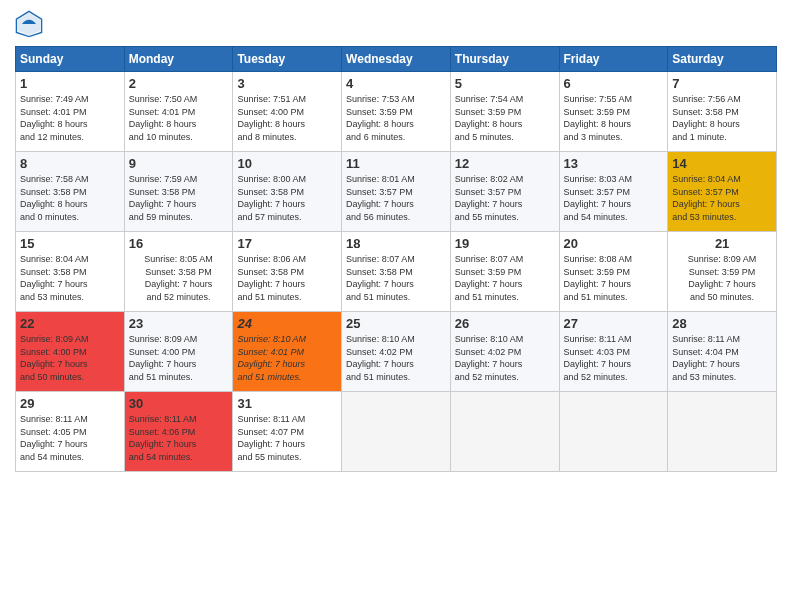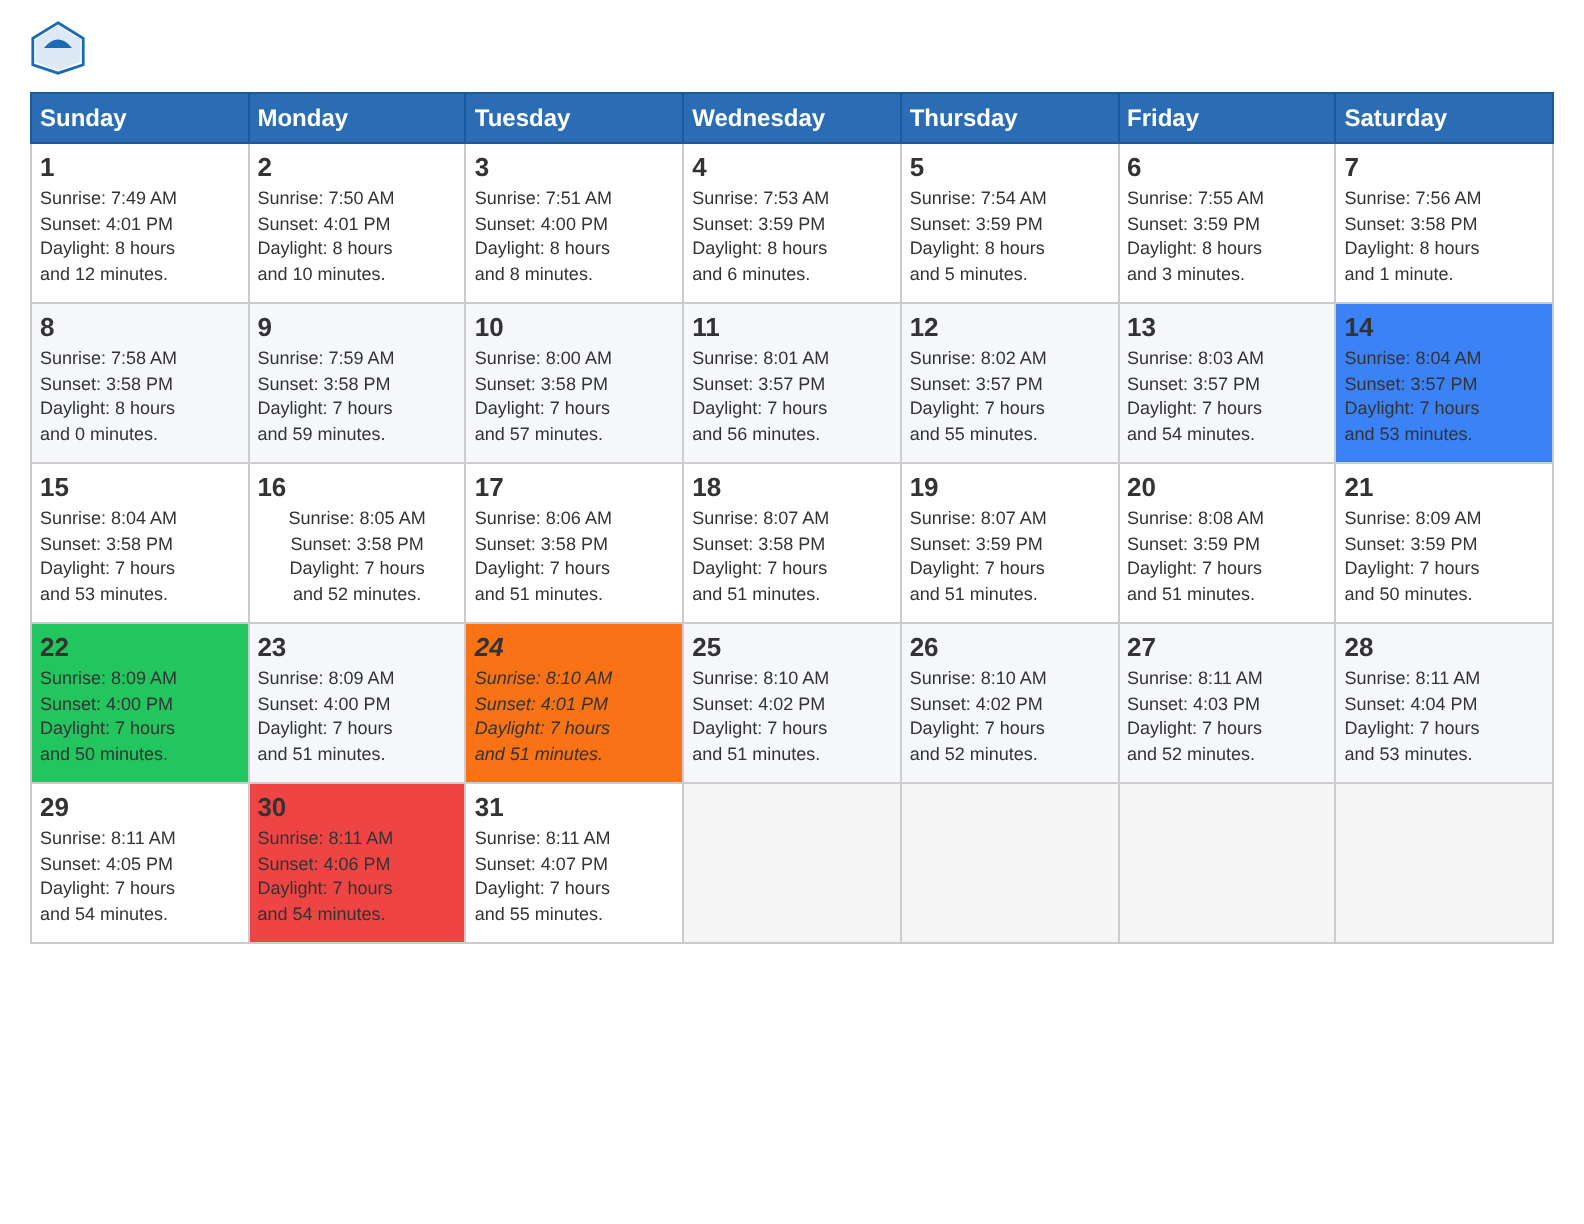--- a/index.html
+++ b/index.html
@@ -229,21 +229,21 @@
 Daylight: 7 hours
 and 55 minutes.</div>
           </td>
           <td style="background: rgb(245, 247, 250);">
             <span class="day-num">13</span>
             <div class="day-info" style="white-space: pre-line;">Sunrise: 8:03 AM
 Sunset: 3:57 PM
 Daylight: 7 hours
 and 54 minutes.</div>
           </td>
-          <td style="background: #3b82f6;">
+          <td style="background: #eab308;">
             <span class="day-num">14</span>
             <div class="day-info" style="white-space: pre-line;">Sunrise: 8:04 AM
 Sunset: 3:57 PM
 Daylight: 7 hours
 and 53 minutes.</div>
           </td>
         </tr>
         <tr style="background: #737373;">
           <td style="background: rgb(255, 255, 255);">
             <span class="day-num">15</span>
@@ -280,30 +280,30 @@
 Daylight: 7 hours
 and 51 minutes.</div>
           </td>
           <td style="background: rgb(255, 255, 255);">
             <span class="day-num">20</span>
             <div class="day-info" style="white-space: pre-line;">Sunrise: 8:08 AM
 Sunset: 3:59 PM
 Daylight: 7 hours
 and 51 minutes.</div>
           </td>
-          <td style="background: rgb(255, 255, 255);">
+          <td style="background: rgb(255, 255, 255); text-align: center;">
             <span class="day-num">21</span>
             <div class="day-info" style="white-space: pre-line;">Sunrise: 8:09 AM
 Sunset: 3:59 PM
 Daylight: 7 hours
 and 50 minutes.</div>
           </td>
         </tr>
         <tr style="background: rgb(240, 244, 248);">
-          <td style="background: #22c55e; margin-left: 32px;">
+          <td style="background: #ef4444; margin-left: 32px;">
             <span class="day-num">22</span>
             <div class="day-info" style="white-space: pre-line;">Sunrise: 8:09 AM
 Sunset: 4:00 PM
 Daylight: 7 hours
 and 50 minutes.</div>
           </td>
           <td style="background: rgb(245, 247, 250);">
             <span class="day-num">23</span>
             <div class="day-info" style="white-space: pre-line;">Sunrise: 8:09 AM
 Sunset: 4:00 PM

